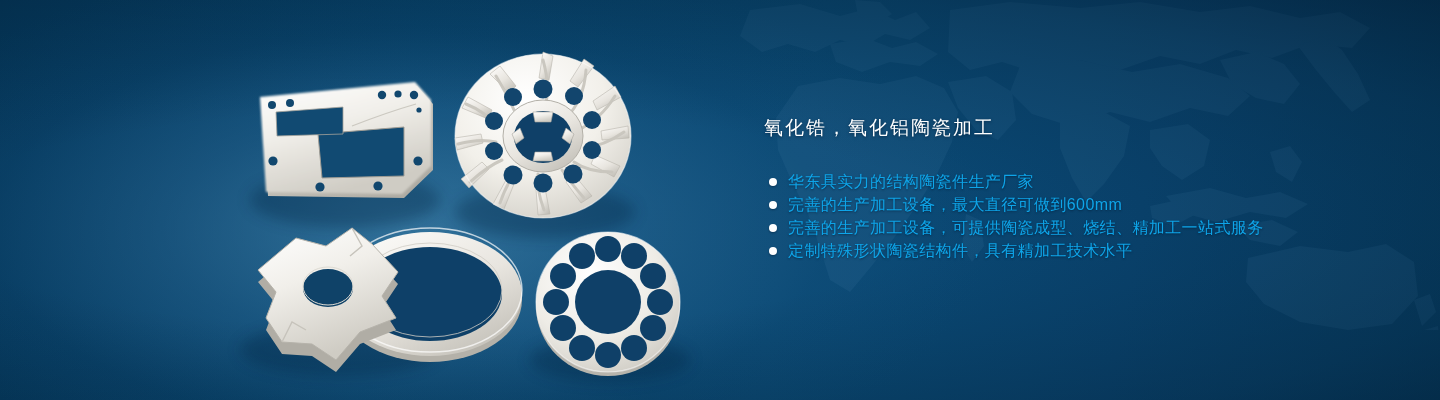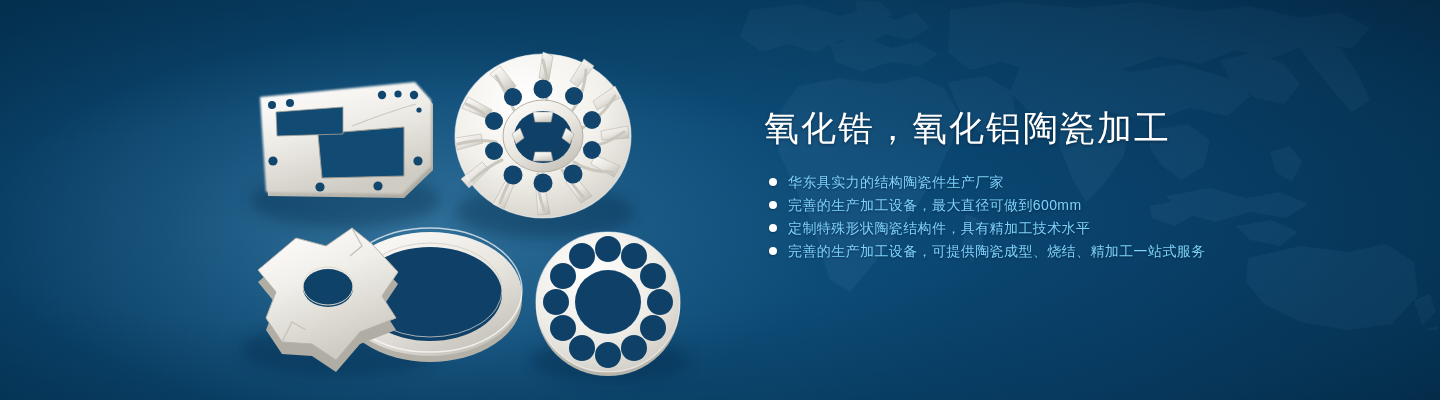--- a/index.html
+++ b/index.html
@@ -66,21 +66,21 @@
 
   
   .copy {
     position: absolute;
     left: 764px;
     top: 108px;
     width: 640px;
   }
   .headline {
     color: #ffffff;
-    font-size: 35px;
+    font-size: 19px;
     line-height: 40px;
     letter-spacing: 2px;
     font-weight: 400;
     margin: 0;
     text-shadow: 0 1px 3px rgba(0,20,40,0.55);
     white-space: nowrap;
   }
   .bullets {
     list-style: none;
     margin: 26px 0 0 0;
@@ -96,22 +96,22 @@
     width: 8px;
     height: 8px;
     border-radius: 50%;
     background: #ffffff;
     flex: 0 0 auto;
     margin-left: 5px;
     margin-right: 11px;
     box-shadow: 0 1px 2px rgba(0,20,40,0.4);
   }
   .bullet-text {
-    color: #7dd3fc;
-    font-size: 14px;
+    color: #0ea5e9;
+    font-size: 16px;
     line-height: 16px;
     letter-spacing: 0.4px;
     white-space: nowrap;
     text-shadow: 0 1px 2px rgba(0,20,40,0.5);
   }
 </style>
 </head>
 <body>
 
 <div class="banner">
@@ -343,22 +343,22 @@
       <li class="bullet">
         <span class="bullet-dot"></span>
         <span class="bullet-text">华东具实力的结构陶瓷件生产厂家</span>
       </li>
       <li class="bullet">
         <span class="bullet-dot"></span>
         <span class="bullet-text">完善的生产加工设备，最大直径可做到600mm</span>
       </li>
       <li class="bullet">
         <span class="bullet-dot"></span>
-        <span class="bullet-text">定制特殊形状陶瓷结构件，具有精加工技术水平</span>
+        <span class="bullet-text">完善的生产加工设备，可提供陶瓷成型、烧结、精加工一站式服务</span>
       </li>
       <li class="bullet">
         <span class="bullet-dot"></span>
-        <span class="bullet-text">完善的生产加工设备，可提供陶瓷成型、烧结、精加工一站式服务</span>
+        <span class="bullet-text">定制特殊形状陶瓷结构件，具有精加工技术水平</span>
       </li>
     </ul>
   </div>
 
 </div>
 
 </body></html>

